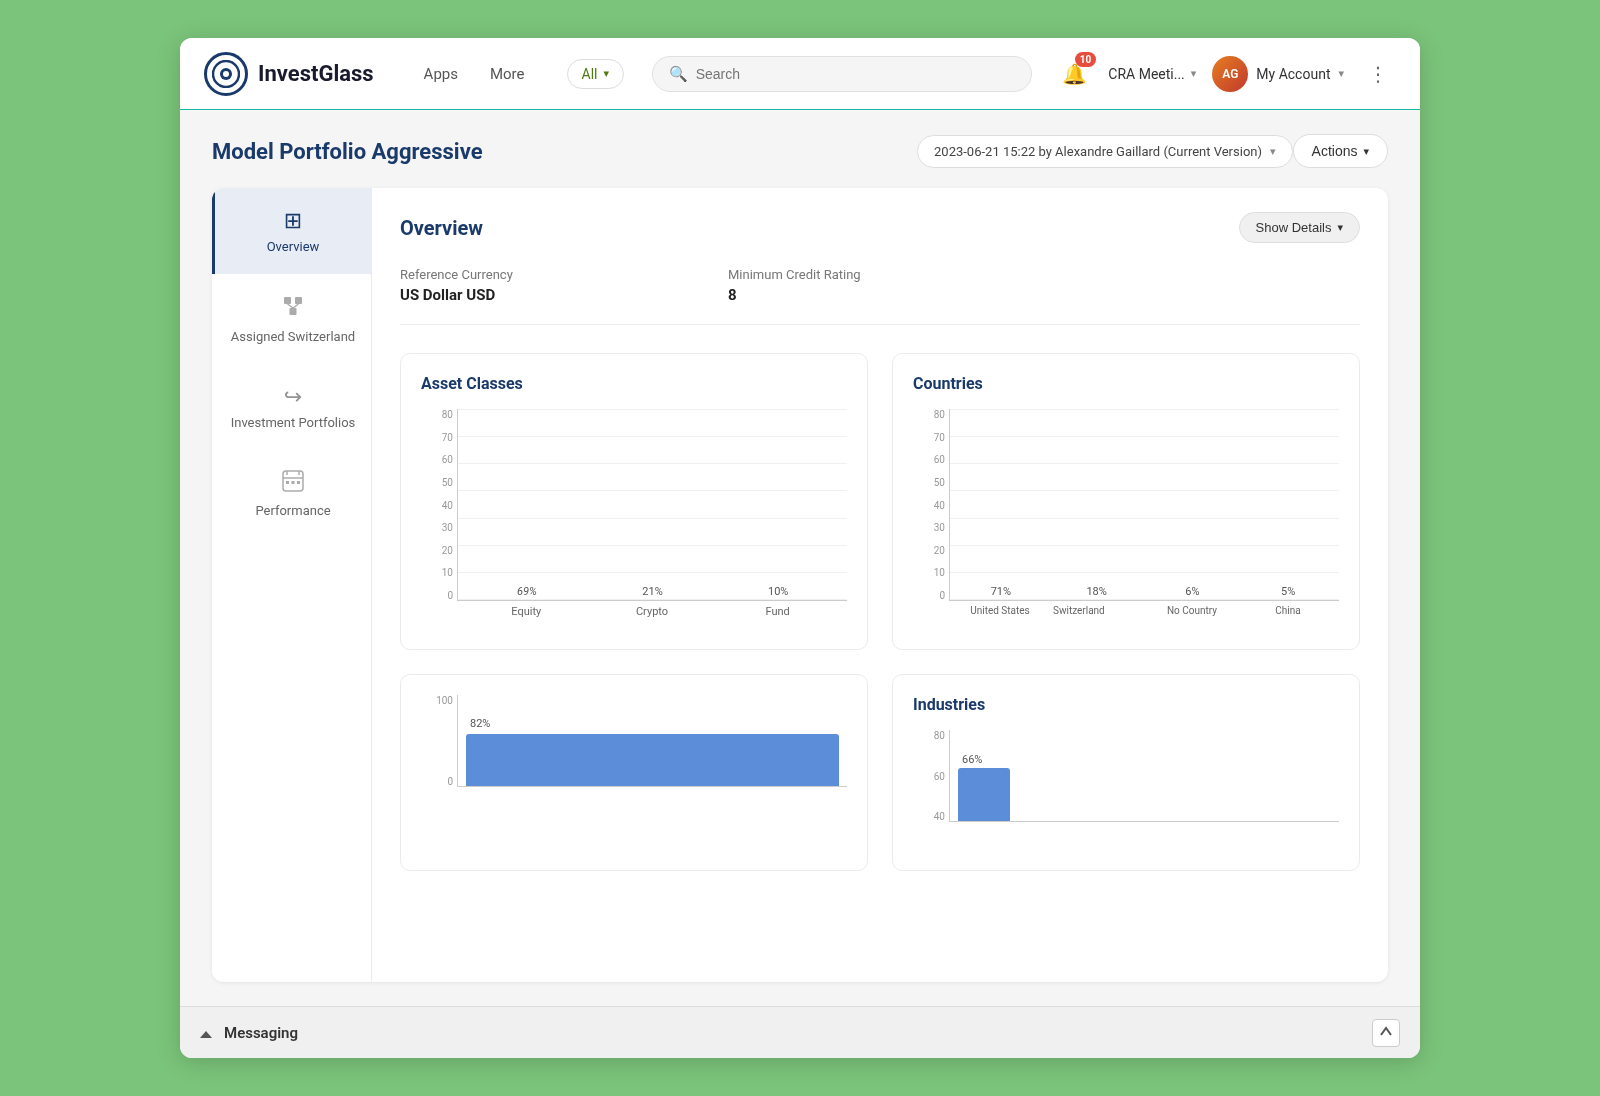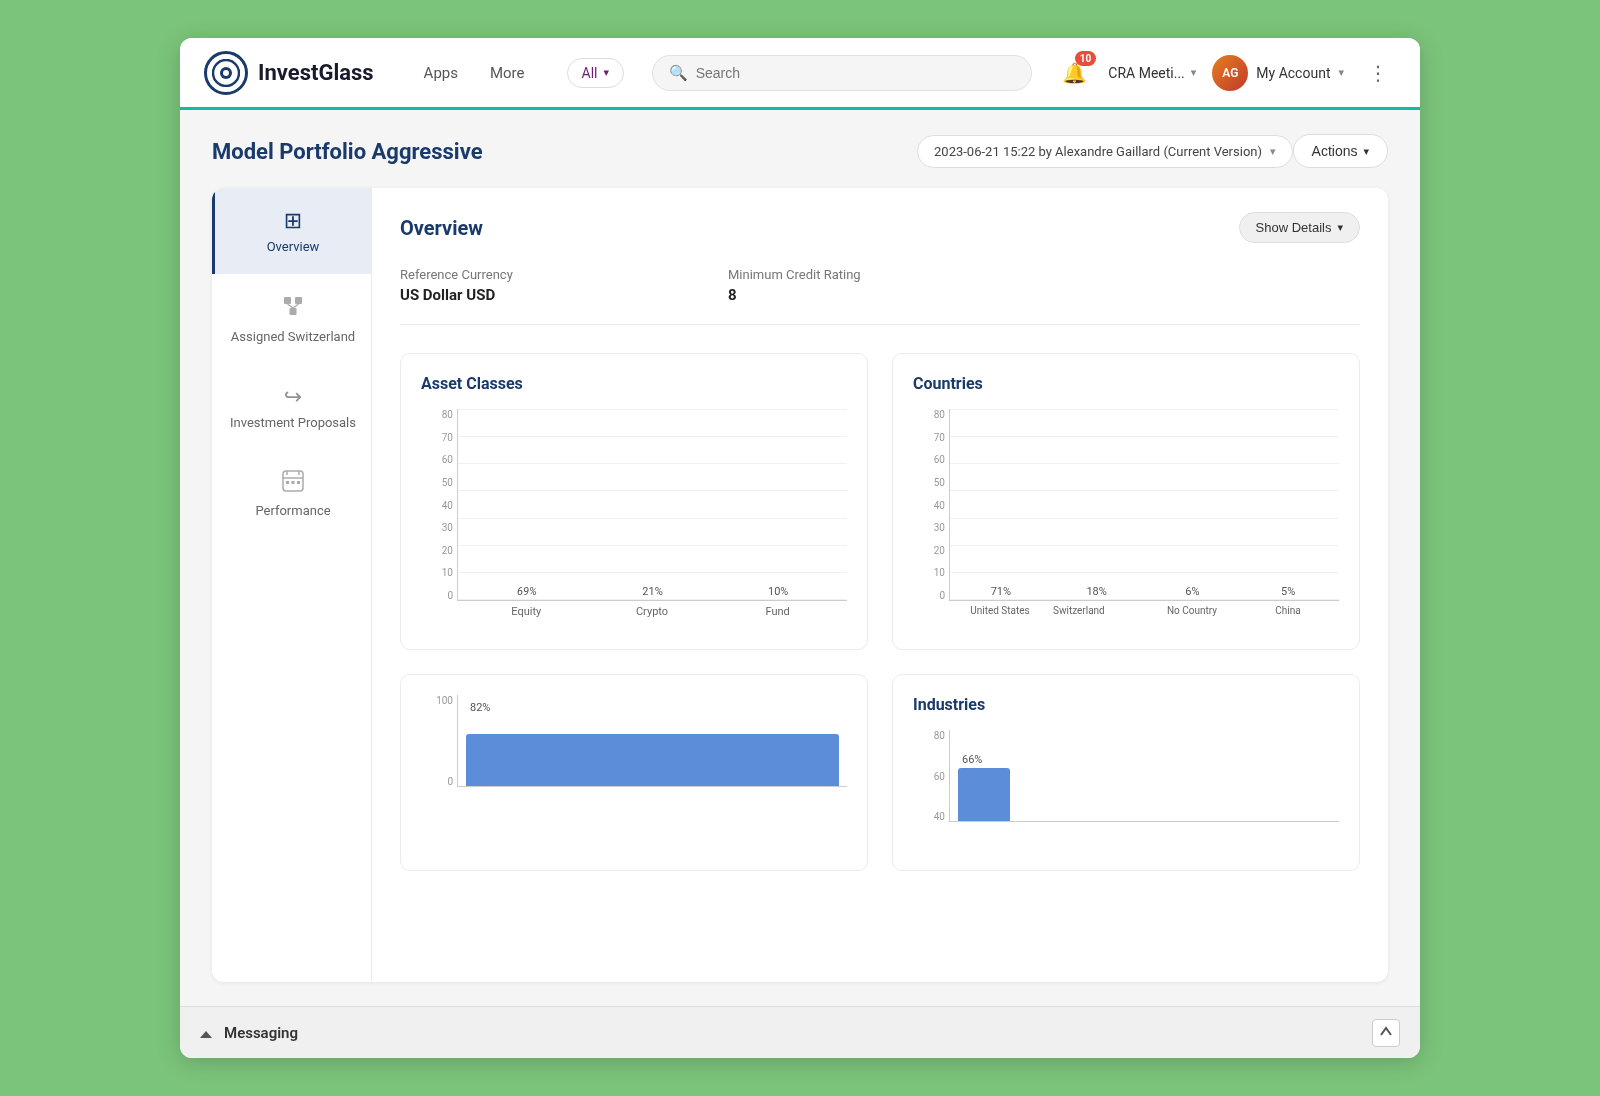--- a/index.html
+++ b/index.html
@@ -22,21 +22,21 @@
       display: flex;
       flex-direction: column;
     }
     
     .navbar {
       background: #fff;
       height: 72px;
       display: flex;
       align-items: center;
       padding: 9px 24px;
-      border-bottom: 3px solid #14b8a6;
+      border-bottom: 1px solid #14b8a6;
       gap: 20px;
       flex-shrink: 0;
     }
     .navbar-logo {
       display: flex;
       align-items: center;
       gap: 10px;
       font-size: 22px;
       font-weight: 700;
       color: #1a1a2e;
@@ -67,21 +67,21 @@
       border-radius: 6px;
     }
     .nav-filter {
       display: flex;
       align-items: center;
       gap: 6px;
       padding: 6px 14px;
       border: 1px solid #ddd;
       border-radius: 20px;
       font-size: 14px;
-      color: #701a75;
+      color: #4d7c0f;
       cursor: pointer;
       background: #fff;
       margin-left: 8px;
     }
     .search-bar {
       display: flex;
       align-items: center;
       background: #f5f5f5;
       border: 1px solid #e0e0e0;
       border-radius: 24px;
@@ -428,21 +428,21 @@
               <rect x="14" y="3" width="7" height="7" rx="1" fill="#888"></rect>
               <rect x="8.5" y="14" width="7" height="7" rx="1" fill="#888"></rect>
               <line x1="6.5" y1="10" x2="12" y2="14" stroke="#888" stroke-width="1.5"></line>
               <line x1="17.5" y1="10" x2="12" y2="14" stroke="#888" stroke-width="1.5"></line>
             </svg>
           </span>
           <span>Assigned Switzerland</span>
         </div>
         <div class="sidebar-item">
           <span class="s-icon">↪</span>
-          <span>Investment Proposals</span>
+          <span>Investment Portfolios</span>
         </div>
         <div class="sidebar-item">
           <span class="s-icon">
             <svg width="22" height="22" viewBox="0 0 22 22" fill="none">
               <rect x="1" y="1" width="20" height="20" rx="3" stroke="#888" stroke-width="1.5" fill="none"></rect>
               <line x1="5" y1="1" x2="5" y2="5" stroke="#888" stroke-width="1.5"></line>
               <line x1="17" y1="1" x2="17" y2="5" stroke="#888" stroke-width="1.5"></line>
               <line x1="1" y1="8" x2="21" y2="8" stroke="#888" stroke-width="1.5"></line>
               <rect x="4" y="11" width="3" height="3" fill="#888"></rect>
               <rect x="9.5" y="11" width="3" height="3" fill="#888"></rect>
@@ -583,21 +583,21 @@
           <div class="chart-card">
             <div style="position:relative; height:120px;">
               <div style="position:absolute; left:0; top:0; bottom:28px; width:36px; display:flex; flex-direction:column; justify-content:space-between; align-items:flex-end; padding-right:4px;">
                 <span style="font-size:10px; color:#999;">100</span>
                 <span style="font-size:10px; color:#999;"></span>
                 <span style="font-size:10px; color:#999;">0</span>
               </div>
               <div style="position:absolute; left:36px; right:0; top:0; bottom:28px; border-left:1px solid #ccc; border-bottom:1px solid #ccc;">
                 <div style="display:flex; align-items:flex-end; height:100%; padding: 0 8px; gap:10px;">
                   <div style="display:flex; flex-direction:column; align-items:flex-start; flex:1;">
-                    <span style="font-size:11px; color:#555; margin-bottom:20px; margin-left:4px;">82%</span>
+                    <span style="font-size:11px; color:#555; margin-bottom:4px; margin-left:4px;">82%</span>
                     <div style="width:100%; height:calc(82/100 * 64px); background:#5b8dd9; border-radius:3px 3px 0 0;"></div>
                   </div>
                 </div>
               </div>
               <div style="position:absolute; left:36px; right:0; bottom:0; height:24px; display:flex; padding:0 8px; align-items:center;">
               </div>
             </div>
           </div>
 
           <div class="chart-card">

